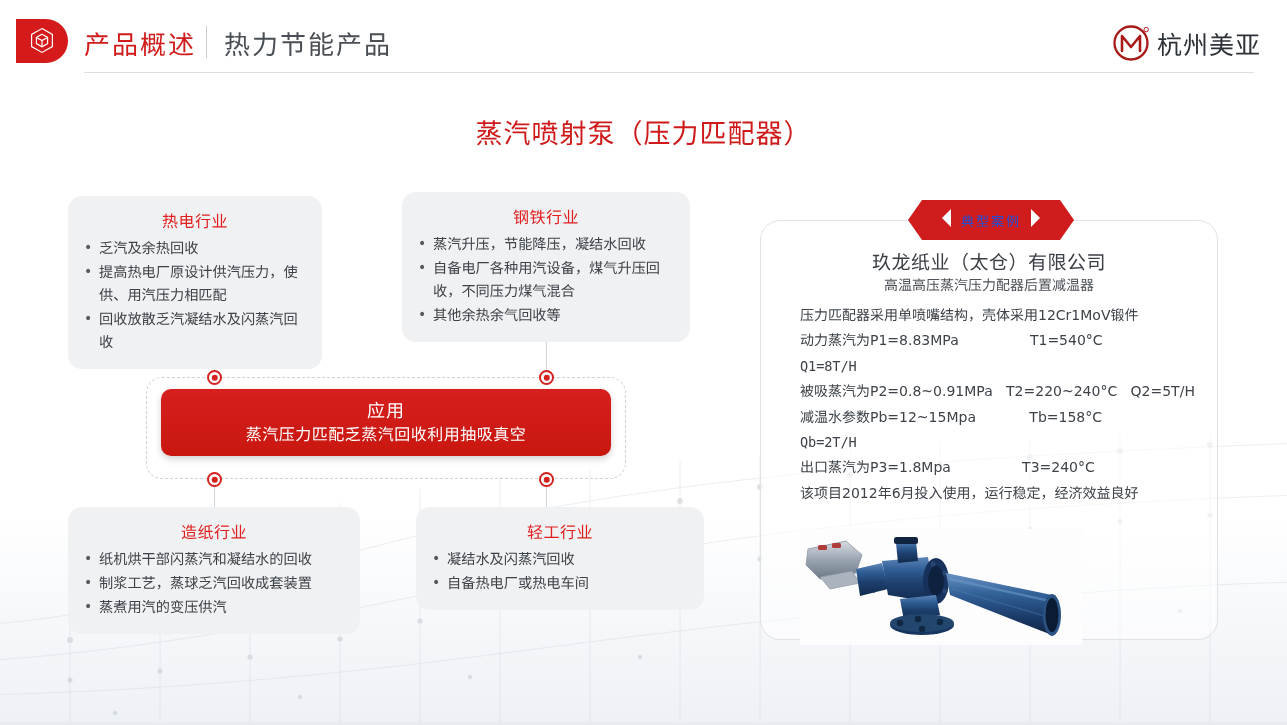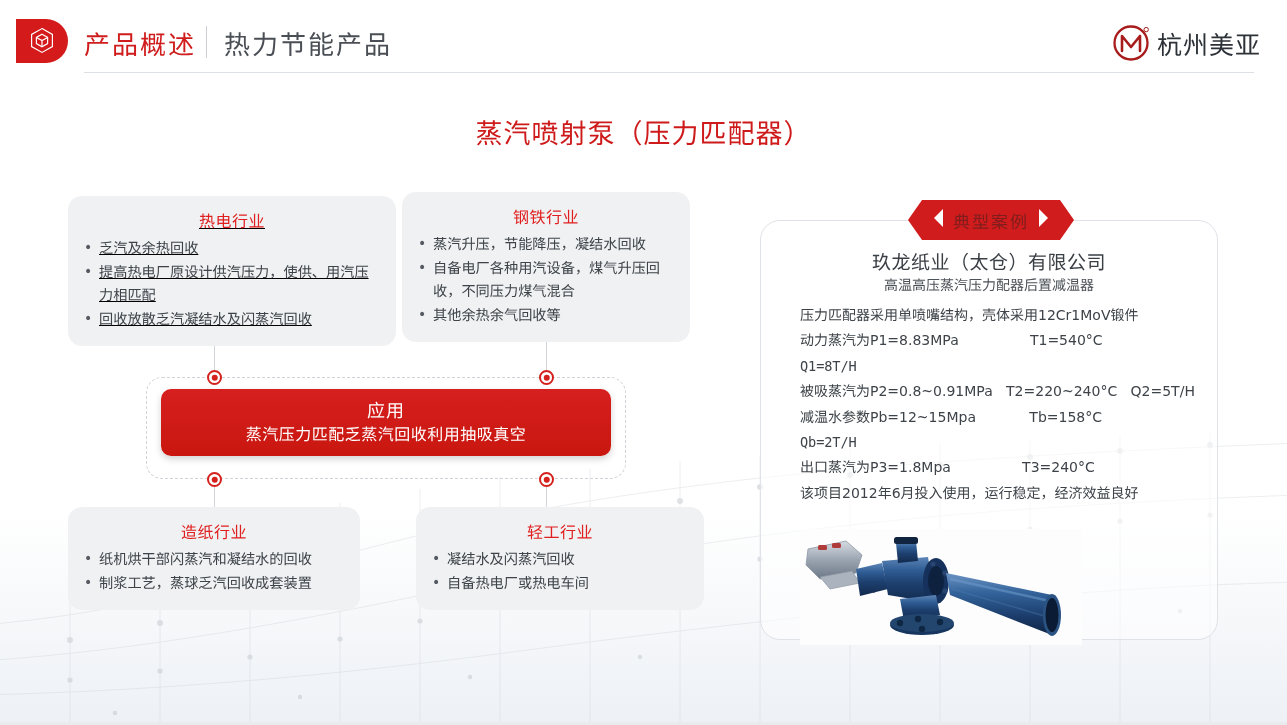--- a/index.html
+++ b/index.html
@@ -98,21 +98,21 @@
     padding-left: 17px;
     font-size: 14.2px; line-height: 23px; color: #3d4349;
     font-family: "DejaVu Sans", "Liberation Sans", sans-serif;
     margin-bottom: 1px;
   }
   .card li::before {
     content: "•"; position: absolute; left: 2px; top: -1px;
     color: #555b61; font-size: 14px;
   }
 
-  #card-thermal { left: 68px;  top: 16px;  width: 328px; text-decoration: underline; }
+  #card-thermal { left: 68px;  top: 16px;  width: 254px; }
   #card-steel   { left: 402px; top: 12px;  width: 288px; }
   #card-paper   { left: 68px;  top: 327px; width: 292px; }
   #card-light   { left: 416px; top: 327px; width: 288px; }
 
   
   .dash-box {
     position: absolute; left: 146px; top: 197px;
     width: 480px; height: 102px;
     border: 1.4px dashed #cfd3d8;
     border-radius: 16px;
@@ -156,21 +156,21 @@
     position: absolute; left: 908px; top: 200px;
     width: 166px; height: 40px; z-index: 6;
     display: flex; align-items: center; justify-content: center;
   }
   .case-banner .shape {
     position: absolute; inset: 0;
     background: #D01C1C;
     clip-path: polygon(0% 50%, 14px 0%, calc(100% - 14px) 0%, 100% 50%, calc(100% - 14px) 100%, 14px 100%);
   }
   .case-banner .label {
-    position: relative; color: #7f1d1d; font-size: 17px; letter-spacing: 2px;
+    position: relative; color: #1d4ed8; font-size: 13px; letter-spacing: 2px;
     font-family: "DejaVu Sans","Liberation Sans",sans-serif;
   }
   .case-banner .arrow { position: relative; display: block; }
   .case-banner .arrow.left  { margin-right: 9px; }
   .case-banner .arrow.right { margin-left: 9px; }
 
   .case-company {
     position: absolute; left: 760px; top: 247px; width: 458px;
     text-align: center; font-size: 19px; color: #3a3f45; letter-spacing: .5px;
     font-family: "DejaVu Sans","Liberation Sans",sans-serif; z-index: 4;
@@ -316,20 +316,21 @@
         <li>自备电厂各种用汽设备，煤气升压回收，不同压力煤气混合</li>
         <li>其他余热余气回收等</li>
       </ul>
     </div>
 
     <div class="card" id="card-paper">
       <div class="card-title">造纸行业</div>
       <ul>
         <li>纸机烘干部闪蒸汽和凝结水的回收</li>
         <li>制浆工艺，蒸球乏汽回收成套装置</li>
+        <li>蒸煮用汽的变压供汽</li>
       </ul>
     </div>
 
     <div class="card" id="card-light">
       <div class="card-title">轻工行业</div>
       <ul>
         <li>凝结水及闪蒸汽回收</li>
         <li>自备热电厂或热电车间</li>
       </ul>
     </div>

